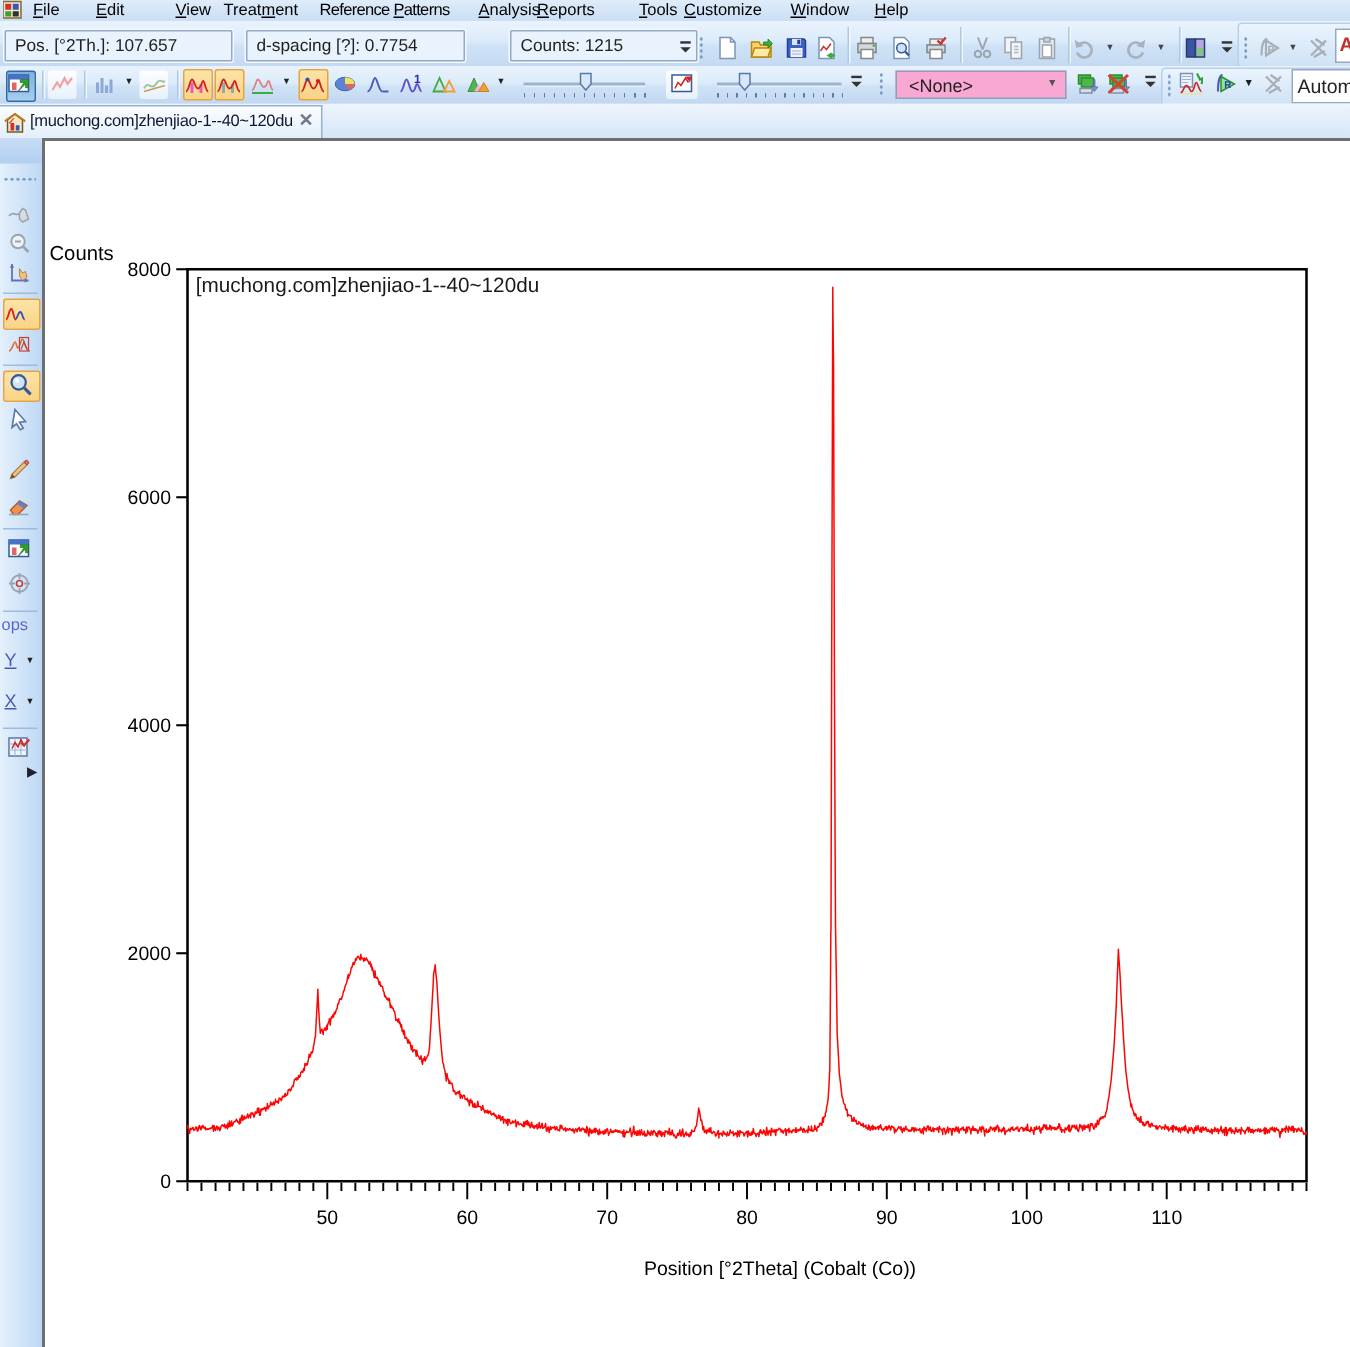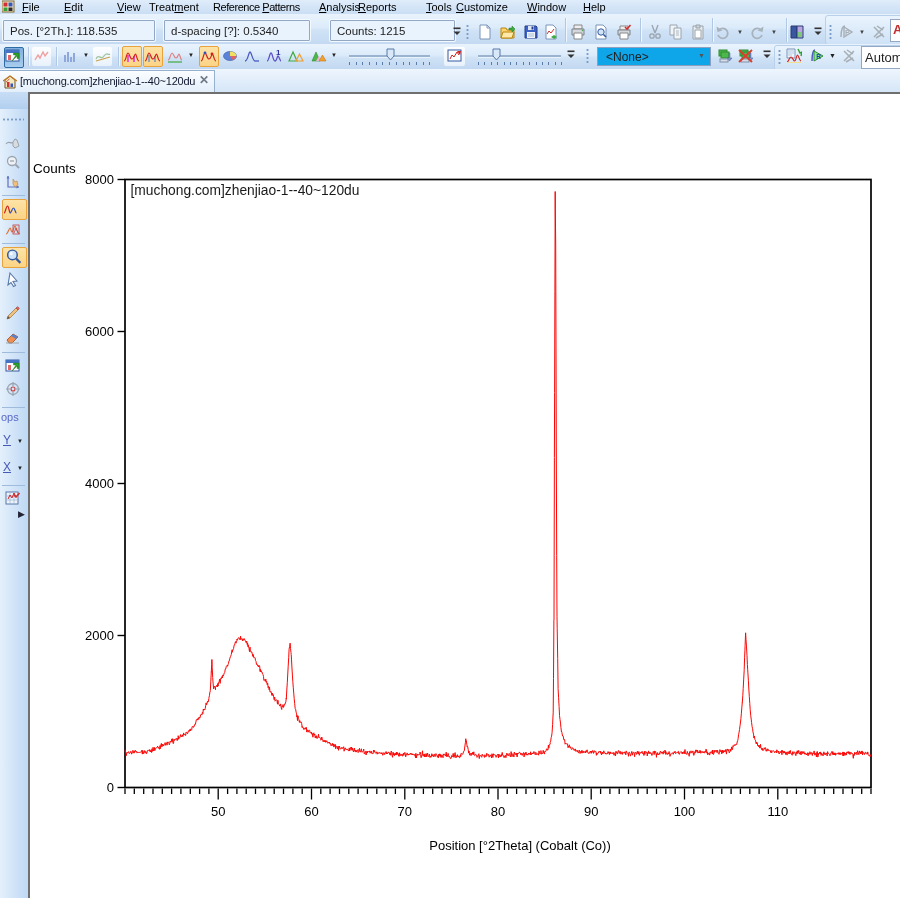--- a/index.html
+++ b/index.html
@@ -24,23 +24,23 @@
 <div class="mi" style="left:117px"><u>V</u>iew</div>
 <div class="mi" style="left:149px">Treat<u>m</u>ent</div>
 <div class="mi" style="left:213px"><span style="letter-spacing:-0.45px">Reference <u>P</u>atterns</span></div>
 <div class="mi" style="left:319px"><u>A</u>nalysis</div>
 <div class="mi" style="left:358px"><u>R</u>eports</div>
 <div class="mi" style="left:426px"><u>T</u>ools</div>
 <div class="mi" style="left:456px"><u>C</u>ustomize</div>
 <div class="mi" style="left:527px"><u>W</u>indow</div>
 <div class="mi" style="left:583px"><u>H</u>elp</div>
 <div class="abs" style="left:0;top:14px;width:900px;height:30px;background:linear-gradient(#e9f3fd 0%,#dcebfa 45%,#cfe2f6 55%,#c4daf2 100%);border-bottom:1px solid #aac6e4"></div>
-<div class="tbx" style="left:3px;width:144px">Pos. [°2Th.]: 118.535</div>
-<div class="tbx" style="left:164px;width:138px">d-spacing [?]: 0.5340</div>
-<div class="tbx" style="left:330px;width:117px">Counts: 1215</div>
+<div class="tbx" style="left:3px;width:144px">Pos. [°2Th.]: 107.657</div>
+<div class="tbx" style="left:164px;width:138px">d-spacing [?]: 0.7754</div>
+<div class="tbx" style="left:340px;width:117px">Counts: 1215</div>
 <svg class="abs" style="left:453px;top:27px" width="8" height="10" viewBox="0 0 8 10">
     <rect x="0.5" y="0.5" width="7" height="1.6" fill="#333"></rect>
     <path d="M0.5 4.5h7L4 8z" fill="#333"></path>
   </svg>
 <div class="grip" style="left:466px;top:24px;height:16px"></div>
 <svg class="abs" style="left:477px;top:24px" width="16" height="16" viewBox="0 0 16 16">
     <path d="M3 1h7l3 3v11H3z" fill="#fff" stroke="#7a94b8"></path>
     <path d="M10 1v3h3" fill="none" stroke="#7a94b8"></path>
   </svg>
 <svg class="abs" style="left:500px;top:24px" width="16" height="16" viewBox="0 0 16 16">
@@ -210,21 +210,21 @@
 <div class="abs" style="left:478px;top:55px;width:83px;height:2px;background:#9ab4d0;border-bottom:1px solid #e8f2fc"></div>
 <svg class="abs" style="left:492px;top:48px" width="9" height="13" viewBox="0 0 9 13">
     <path d="M1 1h7v7l-3.5 4L1 8z" fill="#d8e8f8" stroke="#5878a8"></path>
   </svg>
 <div class="abs" style="left:478px;top:62px;width:84px;height:3px;background-image:repeating-linear-gradient(90deg,#5a7ca8 0 1px,transparent 1px 6.4px)"></div>
 <svg class="abs" style="left:567px;top:50px" width="8" height="10" viewBox="0 0 8 10">
     <rect x="0.5" y="0.5" width="7" height="1.6" fill="#333"></rect>
     <path d="M0.5 4.5h7L4 8z" fill="#333"></path>
   </svg>
 <div class="grip" style="left:586px;top:48px;height:16px"></div>
-<div class="abs" style="left:597px;top:47px;width:114px;height:19px;background:#0ea5e9;border:1px solid #8aa0be;font-size:12px;line-height:19px;color:#222;padding-left:8px;box-sizing:border-box">&lt;None&gt;</div>
+<div class="abs" style="left:597px;top:47px;width:114px;height:19px;background:#f9a8d4;border:1px solid #8aa0be;font-size:12px;line-height:19px;color:#222;padding-left:8px;box-sizing:border-box">&lt;None&gt;</div>
 <div class="abs" style="left:698px;top:52px;font-size:7px;color:#555">▼</div>
 <svg class="abs" style="left:717px;top:48px" width="16" height="16" viewBox="0 0 16 16">
     <rect x="2" y="2" width="8" height="6" fill="#4cb84c" stroke="#2e8b2e"></rect>
     <rect x="4" y="4" width="8" height="6" fill="#4cb84c" stroke="#2e8b2e"></rect>
     <path d="M12 5v5h-2l2.5 3 2.5-3h-2V5z" fill="#8090c8" stroke="#5060a0" stroke-width=".5"></path>
     <rect x="3" y="11" width="8" height="3" fill="#d8dce8" stroke="#8090a8"></rect>
   </svg>
 <svg class="abs" style="left:738px;top:48px" width="16" height="16" viewBox="0 0 16 16">
     <rect x="2" y="2" width="8" height="6" fill="#4cb84c" stroke="#2e8b2e"></rect>
     <rect x="4" y="4" width="8" height="6" fill="#4cb84c" stroke="#2e8b2e"></rect>

